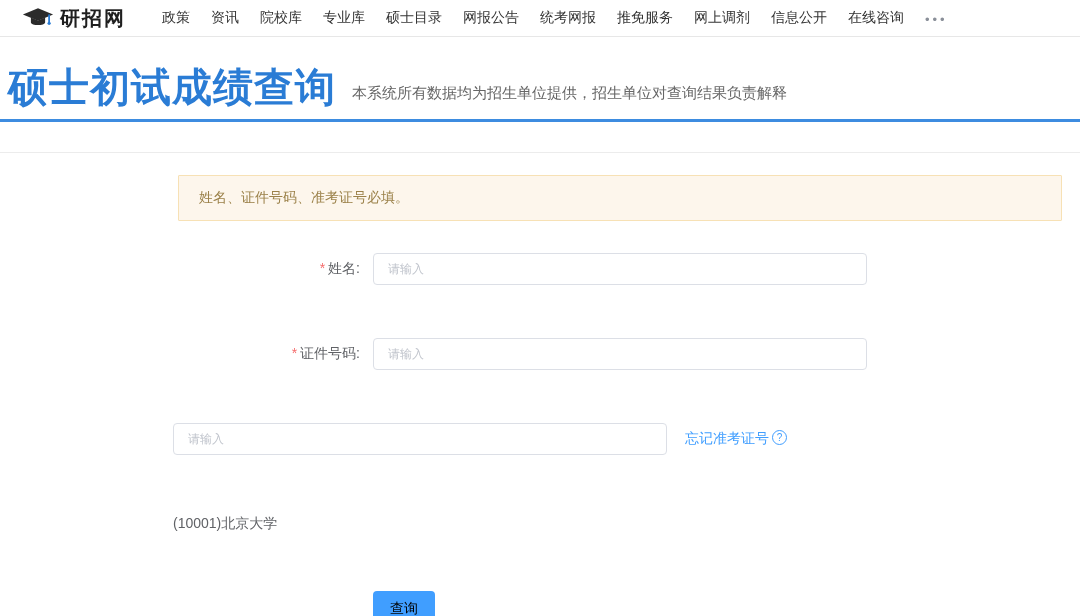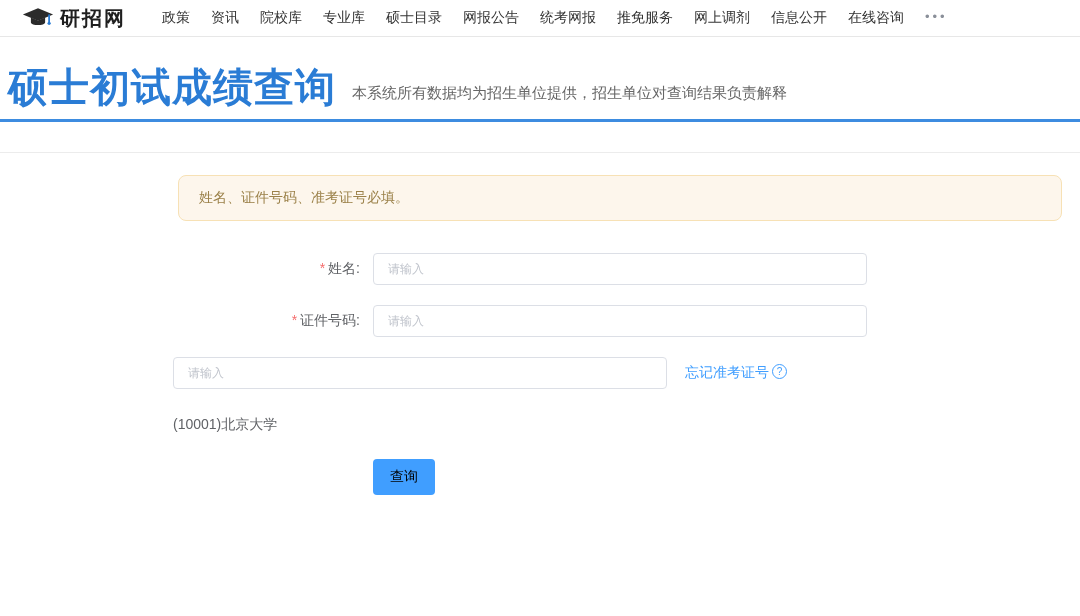--- a/index.html
+++ b/index.html
@@ -15,21 +15,21 @@
   .nav {
     height: 37px;
     display: flex; align-items: center;
     border-bottom: 1px solid #e7e7e7;
     padding-left: 22px;
     background: #fff;
   }
   .logo { display: flex; align-items: center; gap: 6px; cursor: pointer; text-align: right; }
   .logo-text { font-size: 20px; font-weight: bold; color: #1f1f1f; letter-spacing: 2px; }
   .nav-items {
-    display: flex; align-items: flex-start; gap: 21px;
+    display: flex; align-items: flex-end; gap: 21px;
     margin-left: 36px;
     font-size: 14px; color: #333;
   }
   .nav-item { cursor: pointer; white-space: nowrap; }
   .nav-more { color: #8a8f99; letter-spacing: 3px; font-size: 13px; cursor: pointer; }
 
   
   .page-header {
     height: 82px;
     display: flex; align-items: flex-end;
@@ -58,27 +58,27 @@
     transform: translateX(-50%);
     width: 300px; height: 57px;
     border: 2px solid #e60012;
     pointer-events: none;
   }
 
   .alert {
     margin: 22px 18px 0;
     background: #fdf6ec;
     border: 1px solid #f7e1b5;
-    border-radius: 8px;
+    border-radius: 1px;
     padding: 13px 20px;
     font-size: 14px; color: #9b8149;
   }
 
   .form { margin-top: 32px; }
-  .form-row { display: flex; align-items: center; height: 32px; margin-bottom: 20px; }
+  .form-row { display: flex; align-items: center; height: 32px; margin-bottom: 53px; }
   .form-label {
     width: 200px; text-align: right;
     font-size: 14px; color: #606266; white-space: nowrap;
   }
   .required { color: #f56c6c; margin-right: 3px; }
   .input {
     margin-left: 13px; width: 494px; height: 32px;
     border: 1px solid #dcdfe6; border-radius: 4px;
     padding: 0 14px; font-size: 12px; color: #606266;
     outline: none; background: #fff;

